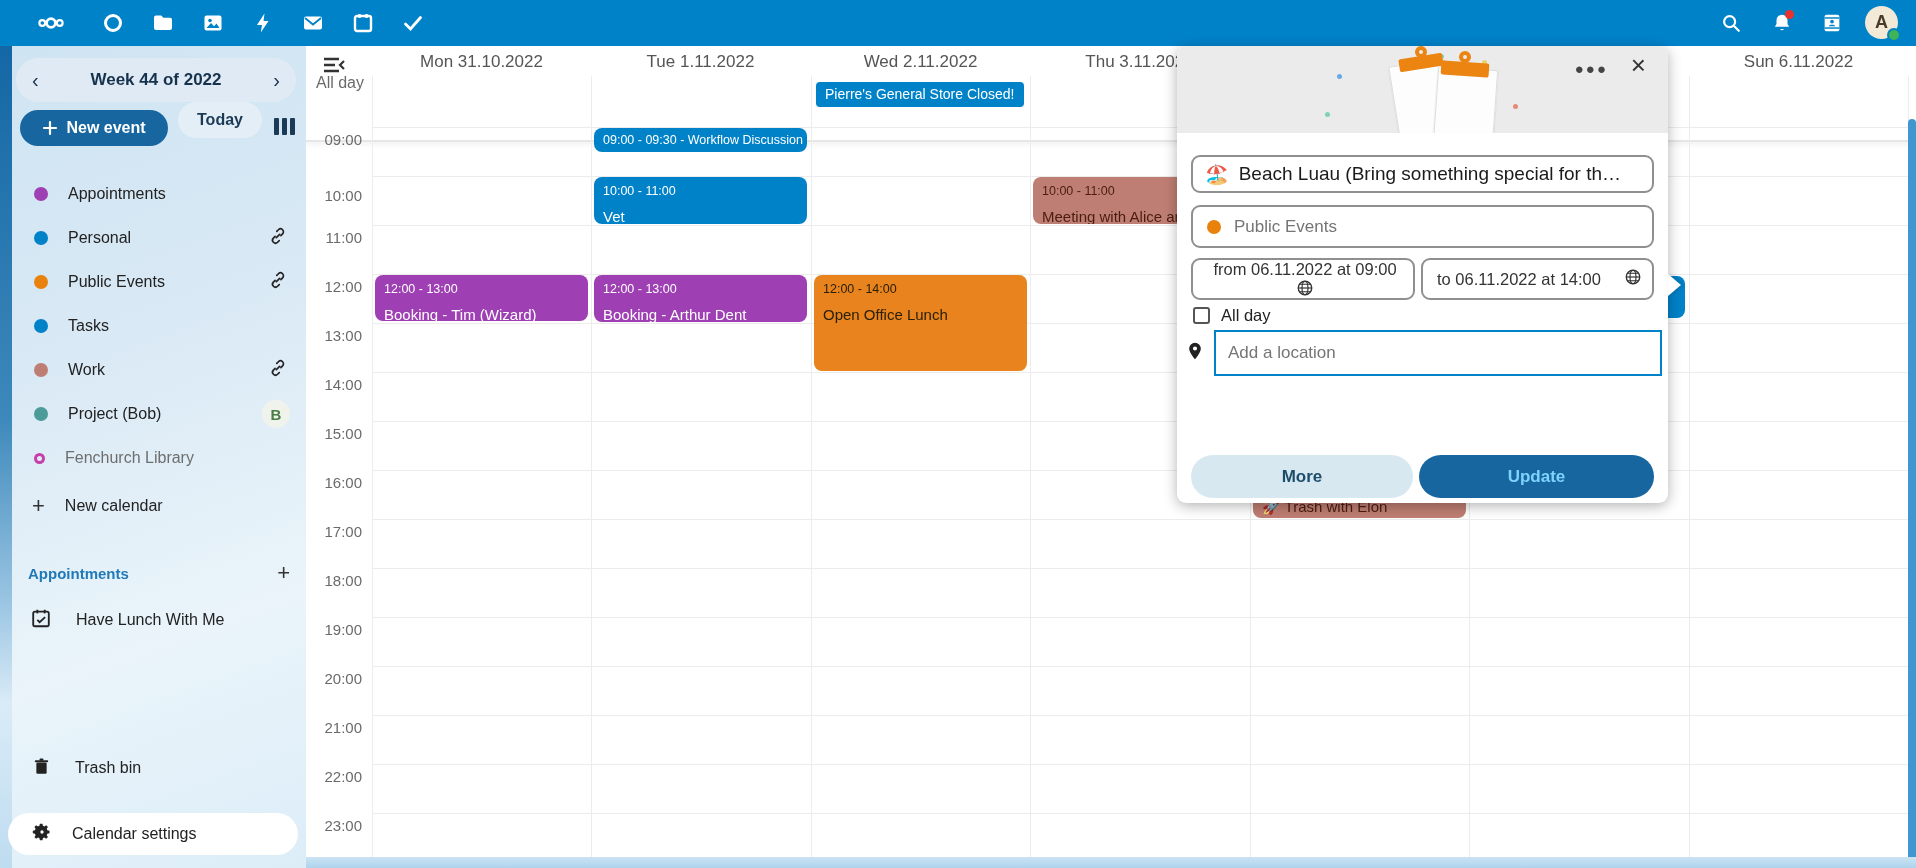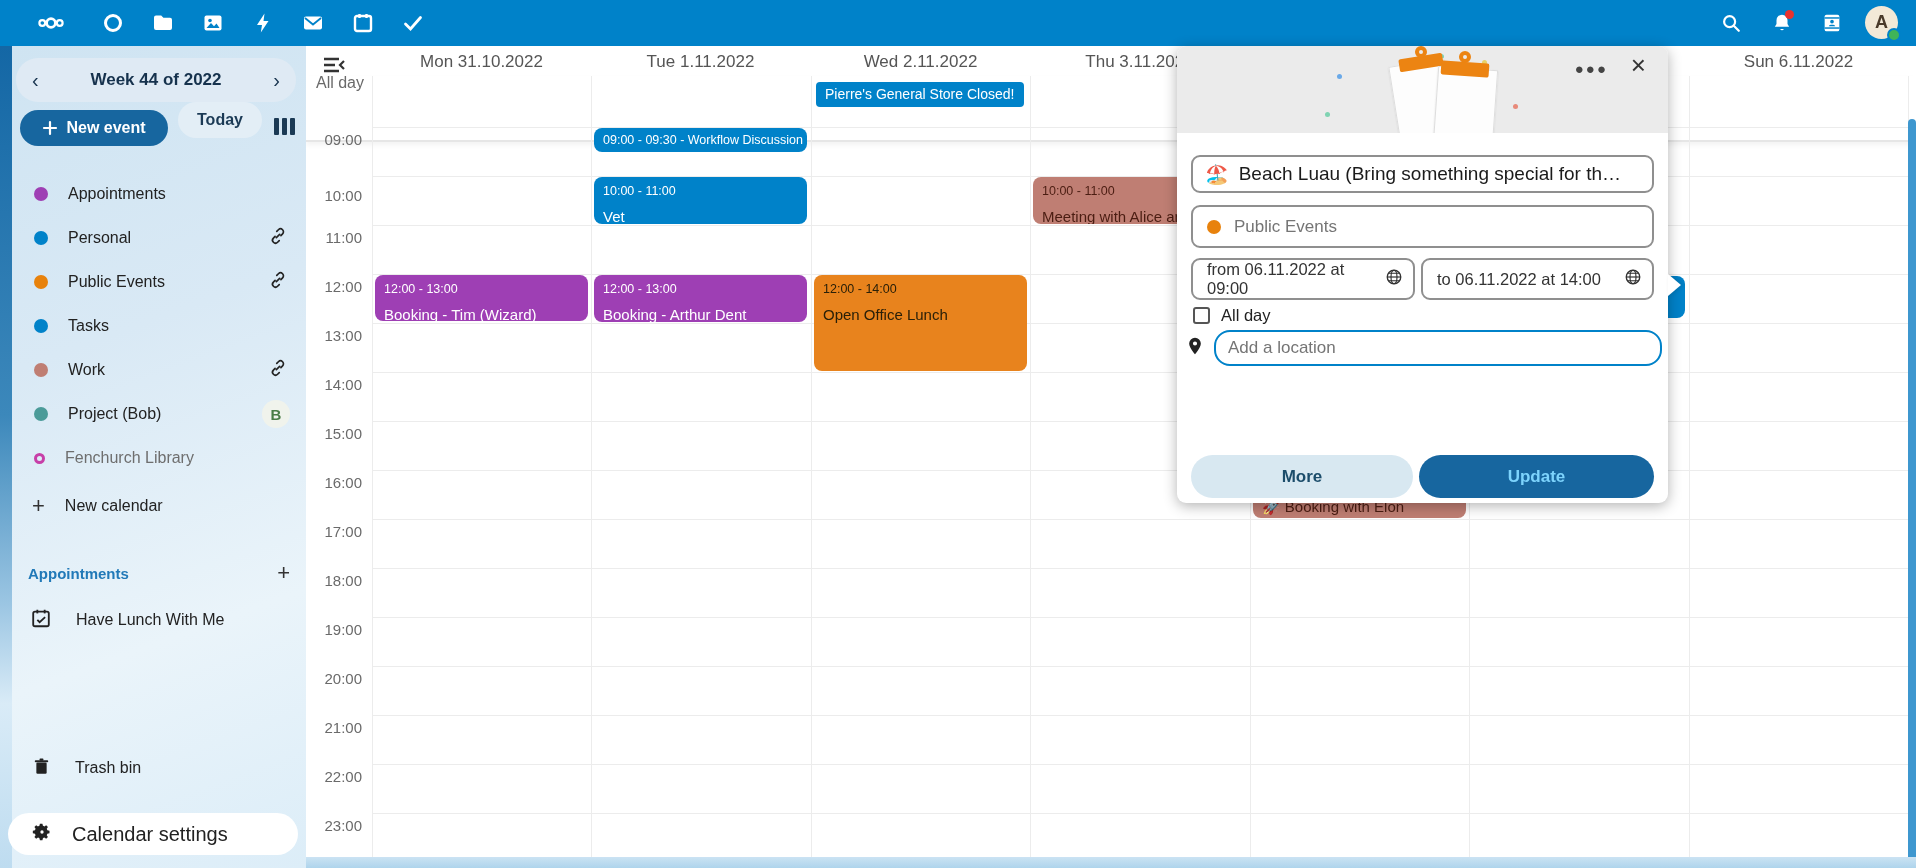--- a/index.html
+++ b/index.html
@@ -39,21 +39,21 @@
   .callabel{font-size:16px;color:#222;flex:1;white-space:nowrap;overflow:hidden;}
   .callabel.dim{color:#6e6e6e;}
   .rowicon{flex:0 0 auto;margin-right:4px;}
   .badgeB{width:28px;height:28px;border-radius:50%;background:#f0f3ec;color:#4a7d46;font-size:15px;font-weight:bold;
     display:flex;align-items:center;justify-content:center;flex:0 0 auto;margin-right:2px;}
   .sectionhead{position:absolute;left:0;width:294px;height:30px;display:flex;align-items:center;padding:0 16px;justify-content:space-between;}
   .sectionhead b{color:#2179b8;font-size:15px;}
   .plus{font-size:22px;color:#333;font-weight:normal;}
   #settingspill{position:absolute;left:-4px;top:767px;width:290px;height:42px;background:#fff;border-radius:21px;
     display:flex;align-items:center;gap:20px;padding:0 18px 0 24px;}
-  #settingspill span{font-size:20px;color:#222;}
+  #settingspill span{font-size:16px;color:#222;}
 
   
   #content{position:absolute;left:306px;top:46px;width:1610px;height:822px;background:#fff;border-top-left-radius:12px;overflow:hidden;}
   .dayhead{position:absolute;top:6px;height:22px;text-align:center;font-size:17px;color:#555;}
   #alldayrow{position:absolute;left:0;top:30px;width:1610px;height:66px;border-bottom:2px solid #e6e6e6;box-shadow:0 3px 5px rgba(0,0,0,.05);}
   #alldaylabel{position:absolute;left:0;top:28px;width:58px;text-align:right;font-size:16px;color:#6a6a6a;}
   #collapseicon{position:absolute;left:16px;top:10px;}
   .vline{position:absolute;top:30px;bottom:6px;width:1px;background:#ececec;}
   .hrow{position:absolute;left:66px;right:8px;height:49px;border-top:1px solid #ececec;}
   .hlabel{position:absolute;width:52px;text-align:right;font-size:15px;color:#6a6a6a;right:unset;left:4px;}
@@ -79,27 +79,27 @@
   #popupmenu{position:absolute;right:60px;top:14px;font-size:15px;color:#444;letter-spacing:2px;cursor:pointer;}
   #popupclose{position:absolute;right:22px;top:6px;font-size:26px;color:#333;cursor:pointer;line-height:1;}
   #popup .field{position:absolute;border:2px solid #8f8f8f;border-radius:9px;background:#fff;display:flex;align-items:center;}
   #titlefield{left:14px;top:109px;width:463px;height:38px;padding:0 12px;gap:10px;}
   #titlefield .emoji{font-size:19px;}
   #titlefield input{border:none;outline:none;flex:1;font-size:19px;color:#1b1b1b;font-family:inherit;background:transparent;padding:0;}
   #calselect{left:14px;top:159px;width:463px;height:43px;padding:0 14px;gap:13px;cursor:pointer;}
   #calselect .dot{width:14px;height:14px;border-radius:50%;}
   #calselect span{font-size:17px;color:#757575;}
   .datefield{height:42px;padding:0 10px 0 14px;font-size:16.5px;color:#333;justify-content:space-between;cursor:pointer;}
-  #fromfield{left:14px;top:212px;width:224px;}
+  #fromfield{left:14px;top:212px;width:224px;flex-direction:column;}
   #tofield{left:244px;top:212px;width:233px;}
   #alldayck{position:absolute;left:16px;top:260px;display:flex;align-items:center;gap:11px;}
   #alldayck .box{width:17px;height:17px;border:2px solid #555;border-radius:3px;background:#fff;}
   #alldayck span{font-size:16.5px;color:#222;}
   #locrow{position:absolute;left:8px;top:284px;width:477px;display:flex;align-items:center;gap:9px;}
-  #locfield{position:relative;flex:1;height:36px;border:2px solid #0082c9;border-radius:16px;display:flex;align-items:center;padding:4px 12px;}
+  #locfield{position:relative;flex:1;height:46px;border:2px solid #0082c9;border-radius:0;display:flex;align-items:center;padding:4px 12px;}
   #locfield input{border:none;outline:none;width:100%;font-size:17px;color:#444;font-family:inherit;padding:0;}
   #descrow{position:absolute;left:8px;top:338px;width:477px;display:flex;align-items:flex-start;gap:9px;}
   #descfield{flex:1;height:60px;border:2px solid #8f8f8f;border-radius:9px;padding:9px 12px;}
   #descfield textarea{border:none;outline:none;width:100%;height:100%;resize:none;font-size:17px;color:#444;font-family:inherit;padding:0;background:transparent;}
   .popbtn{position:absolute;top:409px;height:43px;border:none;border-radius:22px;font-weight:bold;font-size:17px;font-family:inherit;cursor:pointer;}
   #morebtn{left:14px;width:222px;background:#d8e8f1;color:#1c4d6b;}
   #updatebtn{left:242px;width:235px;background:#17669f;color:#7dd3fc;}
   #popuparrow{position:absolute;left:491px;top:228px;width:0;height:0;border-top:11px solid transparent;border-bottom:11px solid transparent;border-left:13px solid #fff;filter:drop-shadow(2px 0 2px rgba(0,0,0,.12));}
 </style>
 </head>
@@ -360,21 +360,21 @@
     <div class="chip darktext" style="left:508px;top:229px;width:213px;height:96px;background:#e8831d">
       <div class="t">12:00 - 14:00</div>
       <div class="n">Open Office Lunch</div>
     </div>
     <div class="chip maroontext" style="left:727px;top:131px;width:213px;height:47px;background:#bf7e73">
       <div class="t">10:00 - 11:00</div>
       <div class="n">Meeting with Alice and B</div>
     </div>
     <div class="chip maroontext" style="left:947px;top:425px;width:213px;height:47px;background:#bf7e73">
       <div class="t">&nbsp;</div>
-      <div class="n" style="margin-top:2px">🚀 Booking with Elon</div>
+      <div class="n" style="margin-top:2px">🚀 Trash with Elon</div>
     </div>
     <div class="chip light" style="left:1166px;top:230px;width:213px;height:42px;background:#0082c9"></div>
 
     <div id="vscroll"></div>
   </div>
   <div id="hscroll"></div>
 
   <div id="popup">
     <div id="popuphead">
       <span class="confetti" style="left:160px;top:28px;width:5px;height:5px;background:#6aa9e8"></span>

